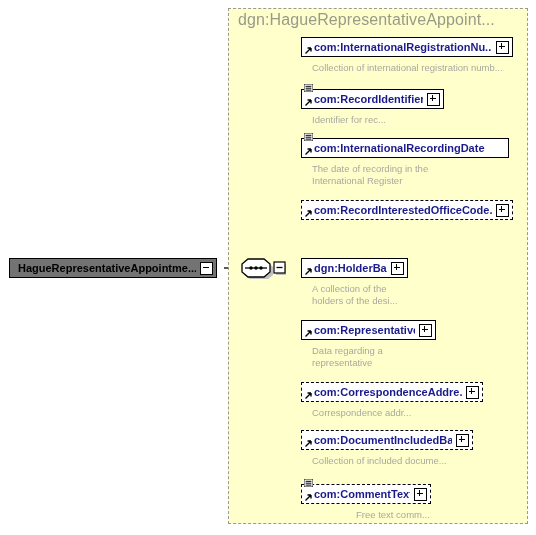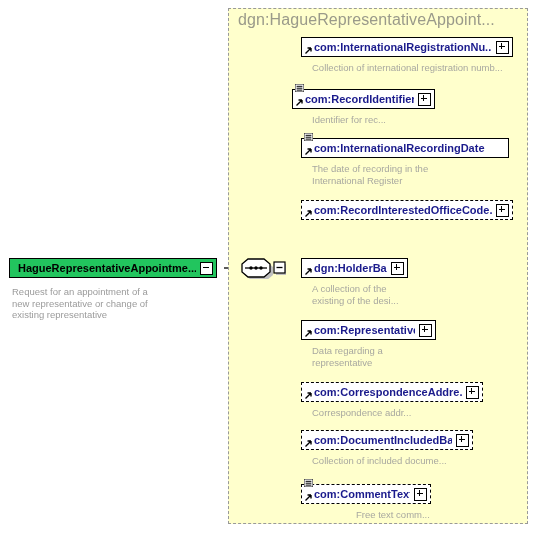--- a/index.html
+++ b/index.html
@@ -126,21 +126,21 @@
   .doc.root-doc { color: #9b9b9b; }
 
   
   .root-node {
     position: absolute;
     left: 9px;
     top: 258px;
     width: 208px;
     height: 20px;
     box-sizing: border-box;
-    background: #22c55e;
+    background: #737373;
     border: 1.4px solid #000;
     display: flex;
     align-items: center;
     padding-left: 8px;
     padding-right: 3px;
     font-size: 11px;
     font-weight: bold;
     color: #000;
     white-space: nowrap;
   }
@@ -200,23 +200,20 @@
     <line x1="289.5" y1="494" x2="301" y2="494" stroke="#000" stroke-width="1.3" stroke-dasharray="3,3"></line>
   </svg>
 
   <div class="group-panel"></div>
   <div class="group-title">dgn:HagueRepresentativeAppoint...</div>
 
   <div class="root-node">
     <span class="lbl">HagueRepresentativeAppointme...</span>
     <span class="pm minus"></span>
   </div>
-  <div class="doc root-doc" style="left:12px; top:286px; width:190px;">Request for an appointment of a
-new representative or change of
-existing representative</div>
 
   <div class="seq-connector">
     <svg width="46" height="22" viewBox="0 0 46 22">
       <polygon points="8,2 24,2 30,7 30,15 24,20 8,20 2,15 2,7" fill="#c0c0c0" transform="translate(3,3)"></polygon>
       <polygon points="8,2 24,2 30,7 30,15 24,20 8,20 2,15 2,7" fill="#ffffff" stroke="#000" stroke-width="1.3"></polygon>
       <line x1="5" y1="11" x2="27" y2="11" stroke="#000" stroke-width="1.3"></line>
       <circle cx="11" cy="11" r="1.7" fill="#000"></circle>
       <circle cx="16" cy="11" r="1.7" fill="#000"></circle>
       <circle cx="21" cy="11" r="1.7" fill="#000"></circle>
       <rect x="34" y="5" width="11" height="11" fill="#c0c0c0" transform="translate(2,2)"></rect>
@@ -227,21 +224,21 @@
 
   <div class="node" style="left:301px; top:37px; width:212px;">
     <svg class="arrow-ico" viewBox="0 0 9 9">
       <path d="M1.5 7.5 L7 2 M7 2 L3.5 2 M7 2 L7 5.5" stroke="#000" stroke-width="1.4" fill="none"></path>
     </svg>
     <span class="lbl">com:InternationalRegistrationNu...</span>
     <span class="pm plus"></span>
   </div>
   <div class="doc" style="left:312px; top:62px; width:210px;">Collection of international registration numb...</div>
 
-  <div class="node" style="left:292px; top:89px; width:143px;">
+  <div class="node" style="left:301px; top:89px; width:143px;">
     <svg class="seq-ico" viewBox="0 0 9 8">
       <rect x="0" y="0" width="9" height="8" fill="#fff" stroke="#000" stroke-width="0.9"></rect>
       <line x1="1.6" y1="2.3" x2="7.4" y2="2.3" stroke="#000" stroke-width="1"></line>
       <line x1="1.6" y1="4.2" x2="7.4" y2="4.2" stroke="#000" stroke-width="1"></line>
       <line x1="1.6" y1="6.1" x2="7.4" y2="6.1" stroke="#000" stroke-width="1"></line>
     </svg>
     <svg class="arrow-ico" viewBox="0 0 9 9">
       <path d="M1.5 7.5 L7 2 M7 2 L3.5 2 M7 2 L7 5.5" stroke="#000" stroke-width="1.4" fill="none"></path>
     </svg>
     <span class="lbl">com:RecordIdentifier</span>
@@ -273,21 +270,21 @@
   </div>
 
   <div class="node" style="left:301px; top:258px; width:107px;">
     <svg class="arrow-ico" viewBox="0 0 9 9">
       <path d="M1.5 7.5 L7 2 M7 2 L3.5 2 M7 2 L7 5.5" stroke="#000" stroke-width="1.4" fill="none"></path>
     </svg>
     <span class="lbl">dgn:HolderBag</span>
     <span class="pm plus"></span>
   </div>
   <div class="doc" style="left:312px; top:283px; width:210px;">A collection of the
-existing of the desi...</div>
+holders of the desi...</div>
 
   <div class="node" style="left:301px; top:320px; width:135px;">
     <svg class="arrow-ico" viewBox="0 0 9 9">
       <path d="M1.5 7.5 L7 2 M7 2 L3.5 2 M7 2 L7 5.5" stroke="#000" stroke-width="1.4" fill="none"></path>
     </svg>
     <span class="lbl">com:Representative</span>
     <span class="pm plus"></span>
   </div>
   <div class="doc" style="left:312px; top:345px; width:210px;">Data regarding a
 representative</div>

